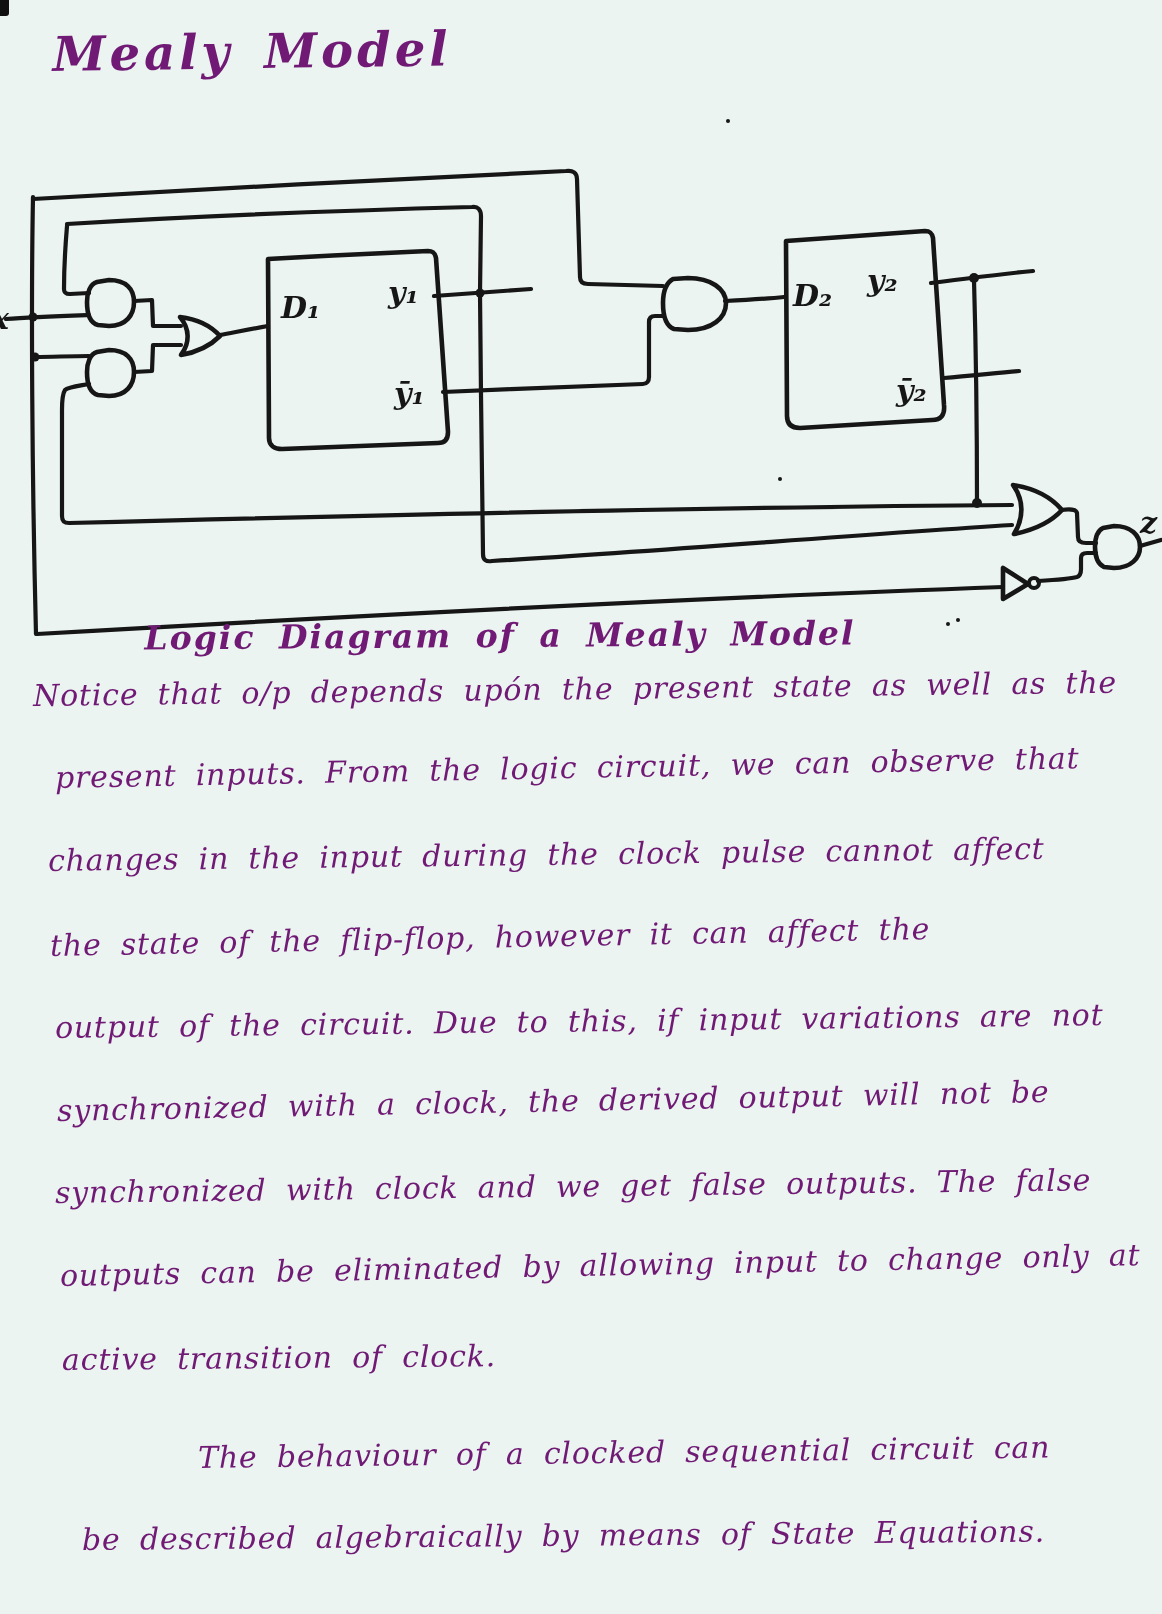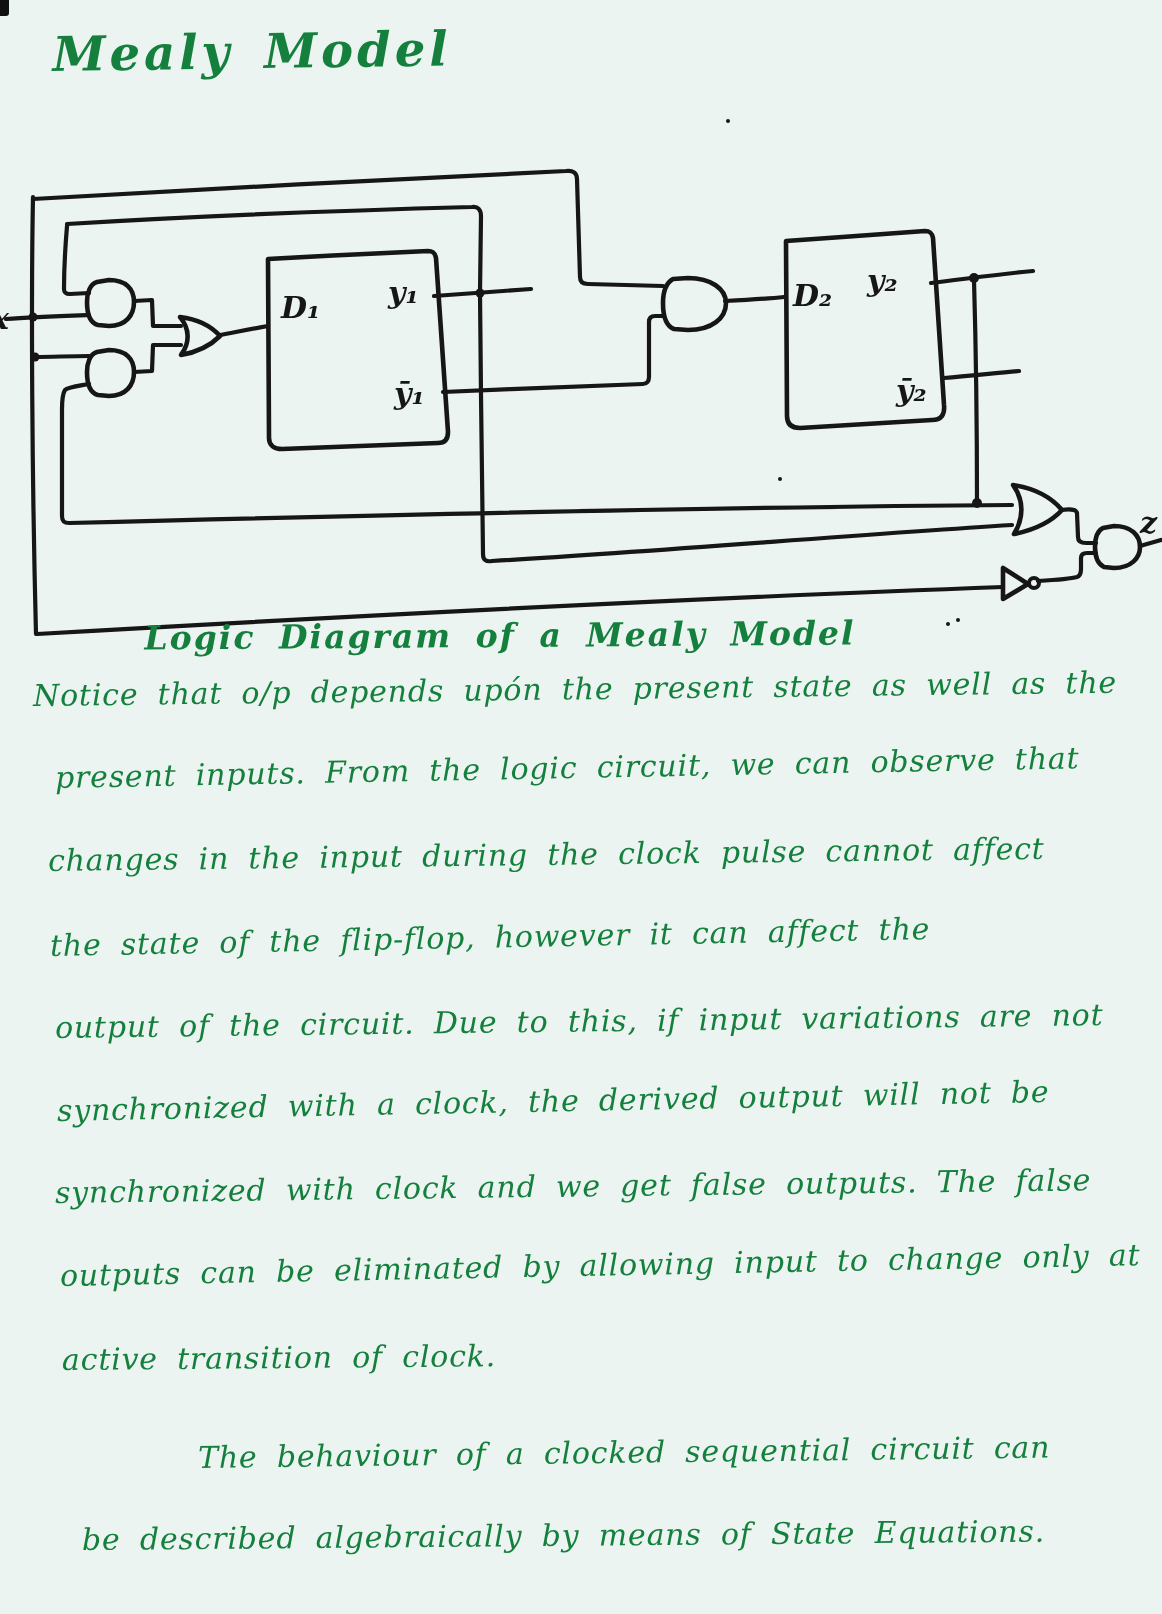--- a/index.html
+++ b/index.html
@@ -2,21 +2,21 @@
 <html><head>
 <meta charset="utf-8">
 <style>
   html,body{margin:0;padding:0;}
   #page{
     position:relative;
     width:1162px;height:1614px;
     background:#ebf4f0;
     overflow:hidden;
     font-family:"DejaVu Serif", serif;
-    color:#15803d;
+    color:#701a75;
   }
   #corner-mark{
     position:absolute;left:0;top:0;width:9px;height:16px;
     background:#101010;border-radius:0 0 3px 0;
   }
   .hw-title{
     position:absolute;left:52px;top:26px;
     font-size:48px;font-style:italic;font-weight:bold;
     letter-spacing:4px;word-spacing:10px;
     transform:rotate(-0.8deg);transform-origin:left top;

